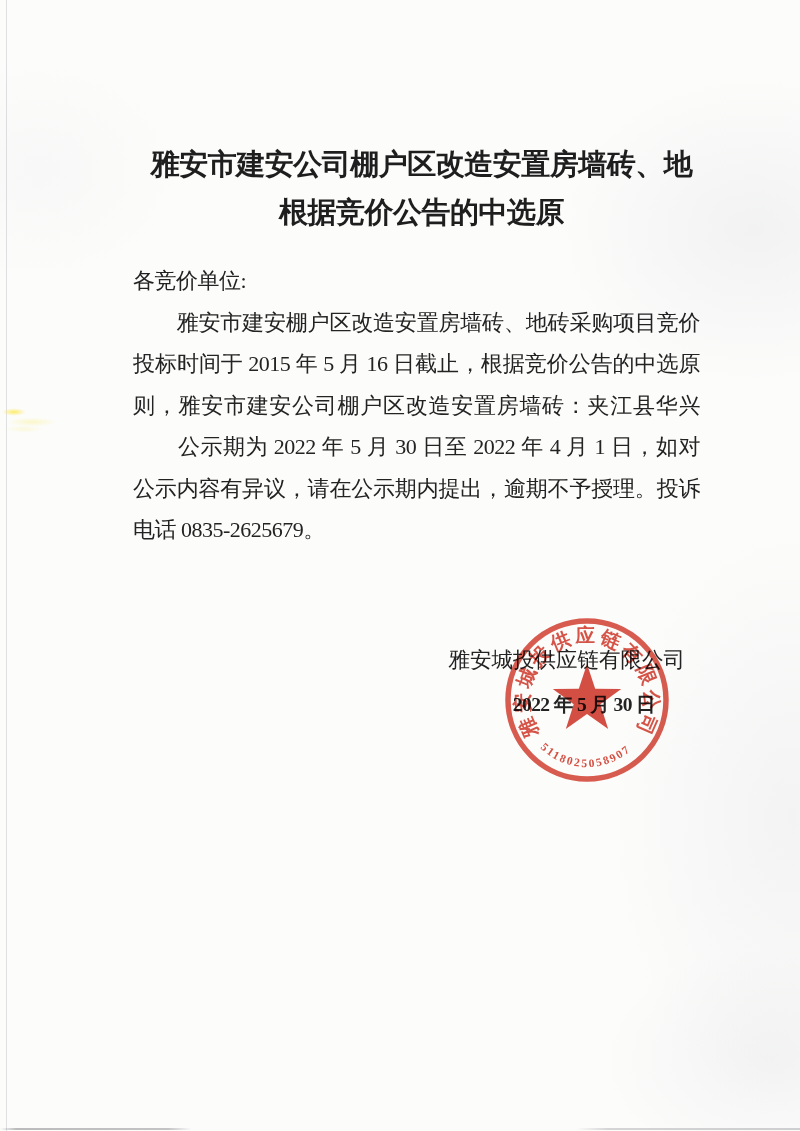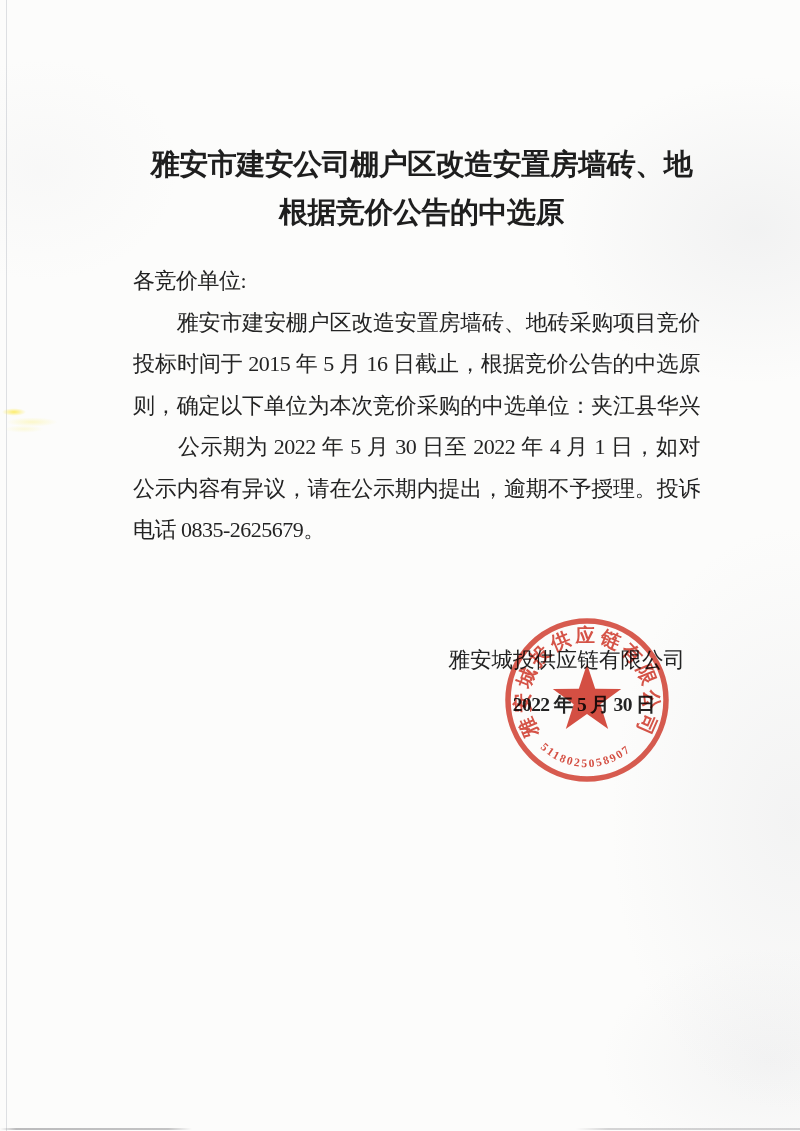--- a/index.html
+++ b/index.html
@@ -115,21 +115,21 @@
 
   <h1 class="doc-title">
     <span class="tline">雅安市建安公司棚户区改造安置房墙砖、地</span>
     <span class="tline">根据竞价公告的中选原</span>
   </h1>
 
   <div class="doc-body">
     <div class="bline">各竞价单位:</div>
     <div class="bline j">　　雅安市建安棚户区改造安置房墙砖、地砖采购项目竞价</div>
     <div class="bline j">投标时间于 2015 年 5 月 16 日截止，根据竞价公告的中选原</div>
-    <div class="bline j">则，确定以下单位为本次竞价采购的中选单位：夹江县华兴</div>
+    <div class="bline j">则，雅安市建安公司棚户区改造安置房墙砖：夹江县华兴</div>
     <div class="bline j">　　公示期为 2022 年 5 月 30 日至 2022 年 4 月 1 日，如对</div>
     <div class="bline j">公示内容有异议，请在公示期内提出，逾期不予授理。投诉</div>
     <div class="bline">电话 0835-2625679。</div>
   </div>
 
   <div class="signature">雅安城投供应链有限公司</div>
   <div class="sign-date">2022 年 5 月 30 日</div>
 
   <div class="seal">
     <svg width="220" height="220" viewBox="0 0 220 220" aria-hidden="true">

